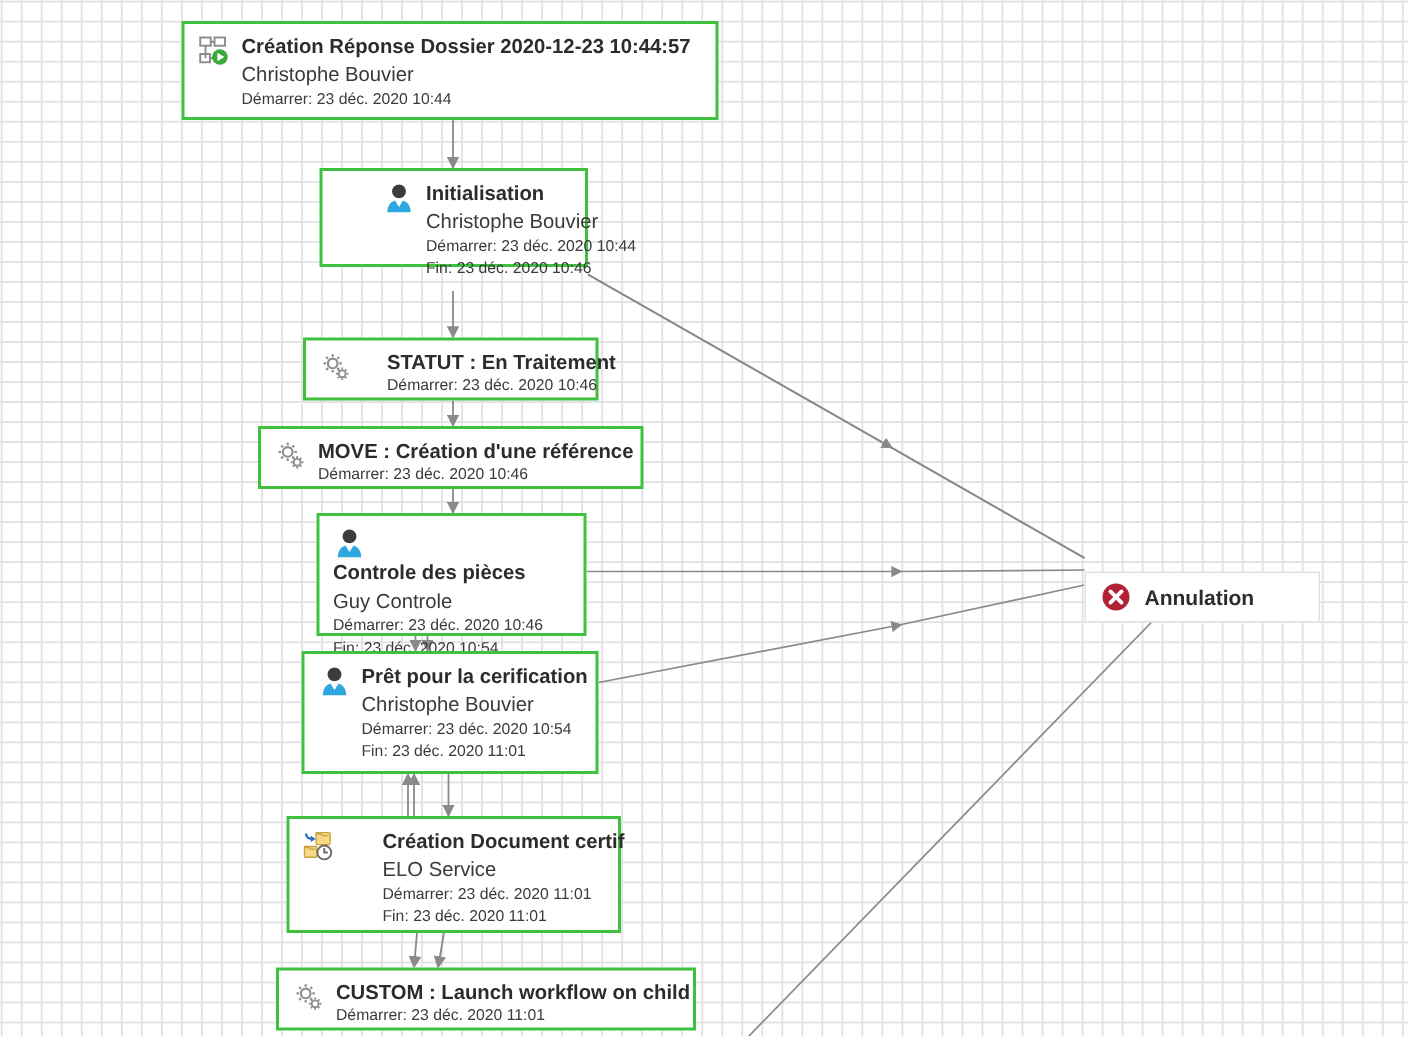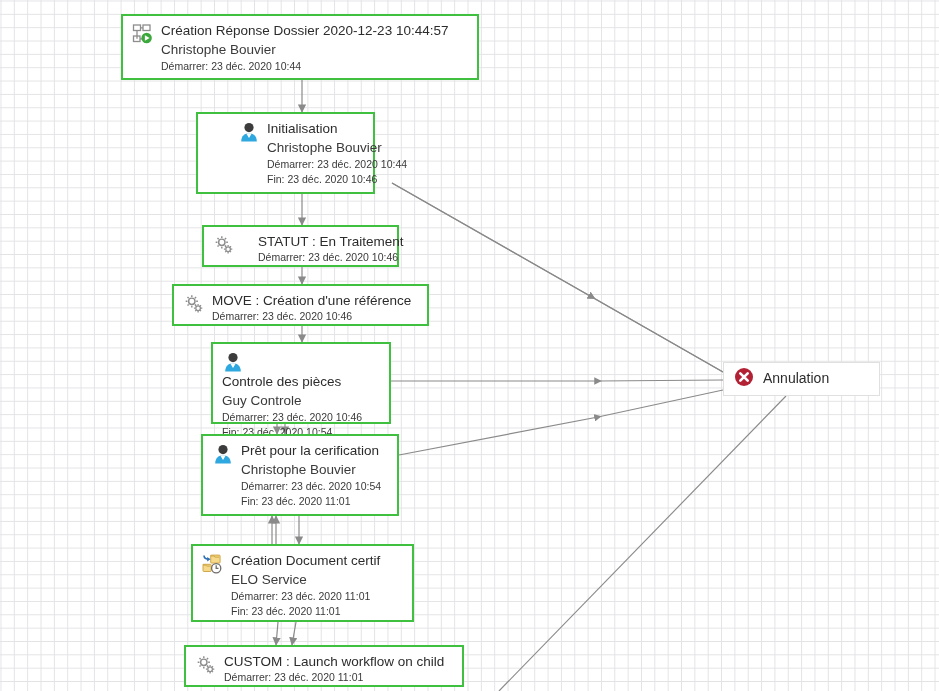--- a/index.html
+++ b/index.html
@@ -32,21 +32,22 @@
     box-sizing: border-box;
     background: #ffffff;
     border: 2px solid #3fc13f;
     padding: 6px 9px 7px 9px;
     display: flex;
     align-items: flex-start;
   }
   .node.plain {
     border: 1px solid #e0e0e0;
     padding: 8px 16px 8px 10px;
-    align-items: flex-end;
+    align-items: center;
+    margin-top: 19px;
   }
   .node-icon {
     flex: 0 0 auto;
     width: 22px;
     height: 22px;
     margin-right: 7px;
     margin-top: 1px;
     position: relative;
   }
   .node.plain .node-icon {
@@ -54,21 +55,21 @@
     width: 20px;
     height: 20px;
     margin-right: 9px;
   }
   .node-body {
     flex: 1 1 auto;
     min-width: 0;
   }
   .node-title {
     font-size: 13.5px;
-    font-weight: normal;
+    font-weight: bold;
     color: #2c2c2c;
     line-height: 17px;
     white-space: nowrap;
   }
   .node-sub {
     font-size: 13.5px;
     font-weight: normal;
     color: #3a3a3a;
     line-height: 19px;
     white-space: nowrap;
@@ -138,21 +139,21 @@
         <path d="M12.9 12.2 L17.6 15 L12.9 17.8 Z" fill="#ffffff"></path>
       </svg>
     </div>
     <div class="node-body">
       <div class="node-title">Création Réponse Dossier 2020-12-23 10:44:57</div>
       <div class="node-sub">Christophe Bouvier</div>
       <div class="node-meta">Démarrer: 23 déc. 2020 10:44</div>
     </div>
   </div>
 
-  <div class="node" style="left:196px; top:112px; width:179px; height:82px;padding-left:40px;">
+  <div class="node" style="left:213px; top:112px; width:179px; height:66px;padding-left:40px;">
     <div class="node-icon">
       <svg width="22" height="22" viewBox="0 0 22 22">
         <circle cx="11" cy="6.6" r="4.6" fill="#3c3c3c"></circle>
         <path d="M3.2 20.5 C3.2 14.6 7 12.3 11 12.3 C15 12.3 18.8 14.6 18.8 20.5 Z" fill="#2fa8e0"></path>
         <path d="M8.3 12.6 L11 17 L13.7 12.6 C12.9 12.35 12 12.3 11 12.3 C10 12.3 9.1 12.35 8.3 12.6 Z" fill="#ffffff"></path>
       </svg>
     </div>
     <div class="node-body">
       <div class="node-title">Initialisation</div>
       <div class="node-sub">Christophe Bouvier</div>
@@ -228,21 +229,21 @@
       </svg>
     </div>
     <div class="node-body">
       <div class="node-title">Prêt pour la cerification</div>
       <div class="node-sub">Christophe Bouvier</div>
       <div class="node-meta">Démarrer: 23 déc. 2020 10:54</div>
       <div class="node-meta">Fin: 23 déc. 2020 11:01</div>
     </div>
   </div>
 
-  <div class="node" style="left:191px; top:544px; width:223px; height:78px;">
+  <div class="node" style="left:191px; top:544px; width:223px; height:78px;gap:24px;">
     <div class="node-icon">
       <svg width="22" height="22" viewBox="0 0 22 22">
         <path d="M9.6 2.1 h7.6 a0.9 0.9 0 0 1 0.9 0.9 v6.2 a0.9 0.9 0 0 1 -0.9 0.9 h-7.6
                  a0.9 0.9 0 0 1 -0.9 -0.9 v-7.0 z" fill="#f7d98a" stroke="#c9a23d" stroke-width="0.9"></path>
         <path d="M8.7 3.0 h3.3 l0.9 1.1 h4.3" fill="none" stroke="#c9a23d" stroke-width="0.9"></path>
         <path d="M2.0 2.6 C2.0 6.0 4.6 6.3 7.4 6.3" fill="none" stroke="#2f6fb5" stroke-width="1.6"></path>
         <path d="M5.2 4.1 L8.4 6.3 L5.2 8.4 Z" fill="#2f6fb5"></path>
         <path d="M1.8 11.3 h6.6 a0.8 0.8 0 0 1 0.8 0.8 v5.6 a0.8 0.8 0 0 1 -0.8 0.8 h-6.6
                  a0.8 0.8 0 0 1 -0.8 -0.8 v-6.4 z" fill="#f7d98a" stroke="#c9a23d" stroke-width="0.9"></path>
         <path d="M1.0 12.1 h2.9 l0.8 1.0 h3.7" fill="none" stroke="#c9a23d" stroke-width="0.9"></path>

